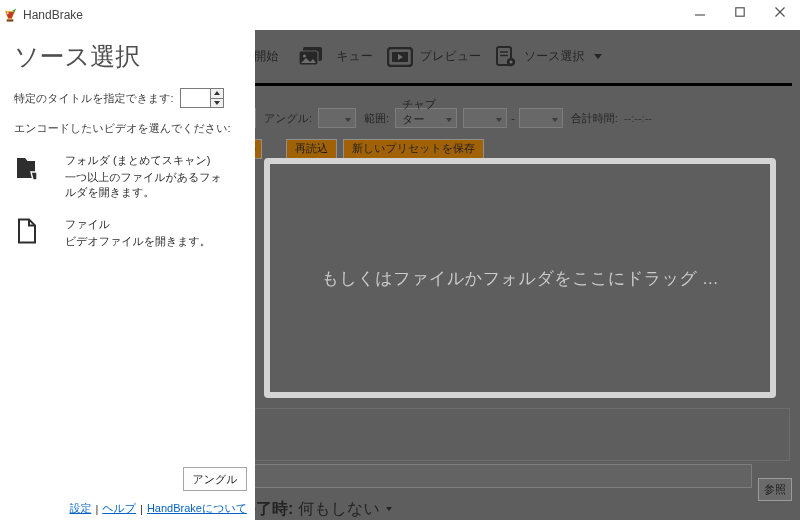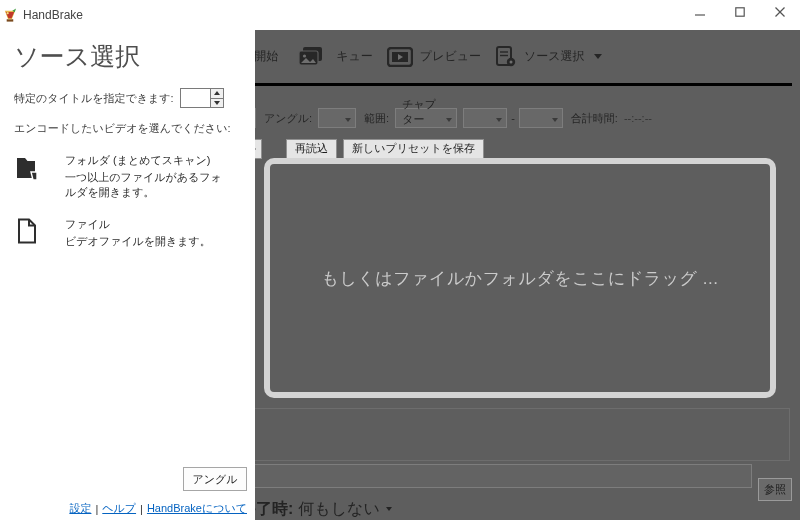--- a/index.html
+++ b/index.html
@@ -29,27 +29,27 @@
 
   .source-row { position:absolute; top:76px; left:0; right:0; height:24px; display:flex; align-items:center;
                 color:#262626; font-size:11px; }
   .dd { position:relative; height:20px; background:#686868; border:1px solid #7d7d7d; display:flex; align-items:flex-end;
         padding:0 16px 0 6px; color:#1f1f1f; font-size:11px; }
   .dd .dd-arrow { position:absolute; right:4px; top:9px; width:0; height:0;
         border-left:3px solid transparent; border-right:3px solid transparent; border-top:4px solid #3a3a3a; }
   .src-label { margin:0 6px 0 8px; white-space:nowrap; }
 
   .actions-row { position:absolute; top:108px; left:4px; height:21px; display:flex; align-items:center; gap:6px; }
-  .dim-btn { height:20px; background:#e5e5e5; border:1px solid #909090; color:#1e1e1e; font-size:11px;
+  .dim-btn { height:20px; background:#a16207; border:1px solid #909090; color:#1e1e1e; font-size:11px;
              display:flex; align-items:center; justify-content:center; padding:0 8px; white-space:nowrap; }
   .play-btn { width:18px; padding:0; }
   .play-tri { width:0; height:0; border-top:4px solid transparent; border-bottom:4px solid transparent; border-left:6px solid #1e1e1e; }
 
   .drop-zone { position:absolute; top:128px; left:24px; right:24px; height:240px;
-               border:6px solid #d4d4d4; border-radius:10px; display:flex; align-items:center; justify-content:center; }
+               border:6px solid #d4d4d4; border-radius:4px; display:flex; align-items:center; justify-content:center; }
   .drop-zone .drop-msg { color:#cbcbcb; font-size:17px; letter-spacing:0.5px; }
 
   .group-box { position:absolute; top:378px; left:-2px; right:10px; height:53px; border:1px solid #6d6d6d; }
 
   .dest-row { position:absolute; top:433px; left:-2px; right:8px; height:25px; display:flex; gap:6px; align-items:center; }
   .dest-input { flex:1; height:24px; background:#636363; border:1px solid #7d7d7d; color:#222; font-size:11px; padding:0 4px;
                 font-family:"Liberation Sans","DejaVu Sans",sans-serif; }
   .browse-btn { width:34px; height:23px; background:#6a6a6a; border:1px solid #9a9a9a; color:#1d1d1d; font-size:11px;
                 display:flex; align-items:center; justify-content:center;margin-top:28px; }
 

